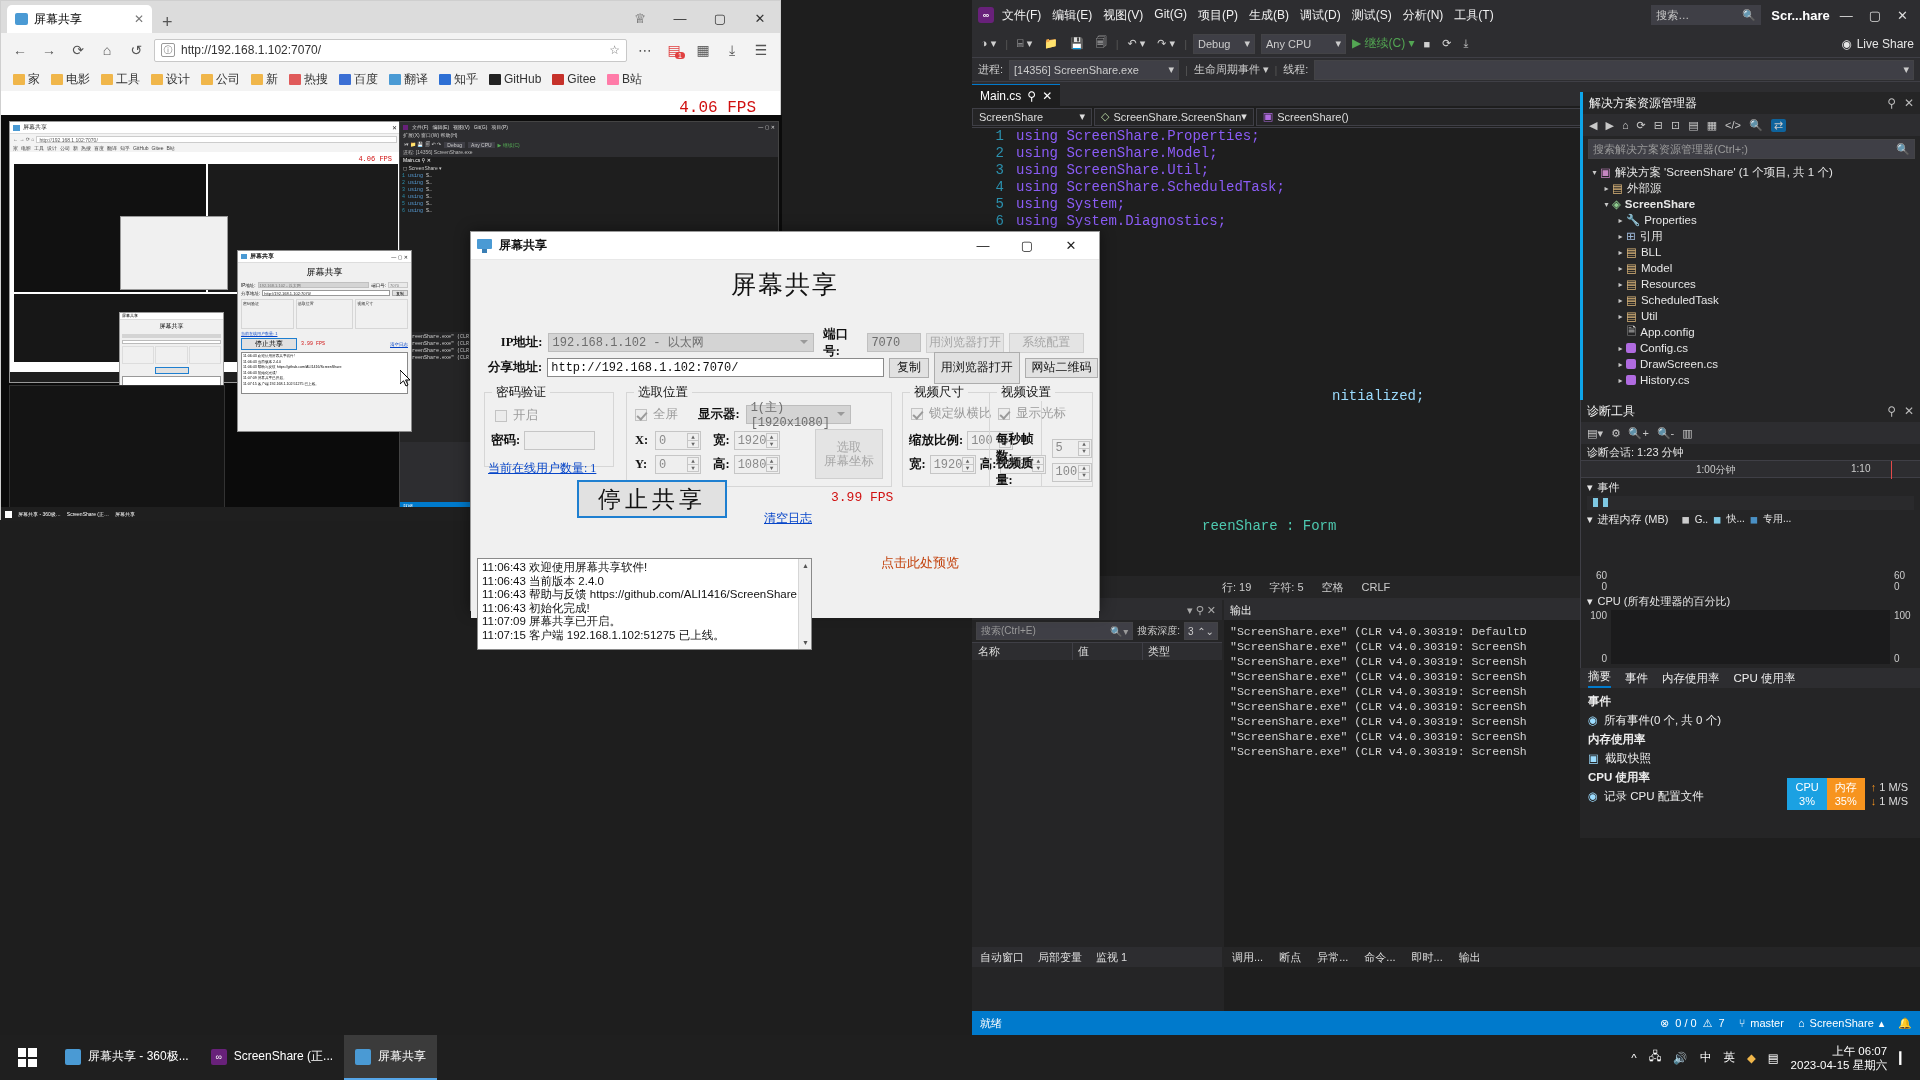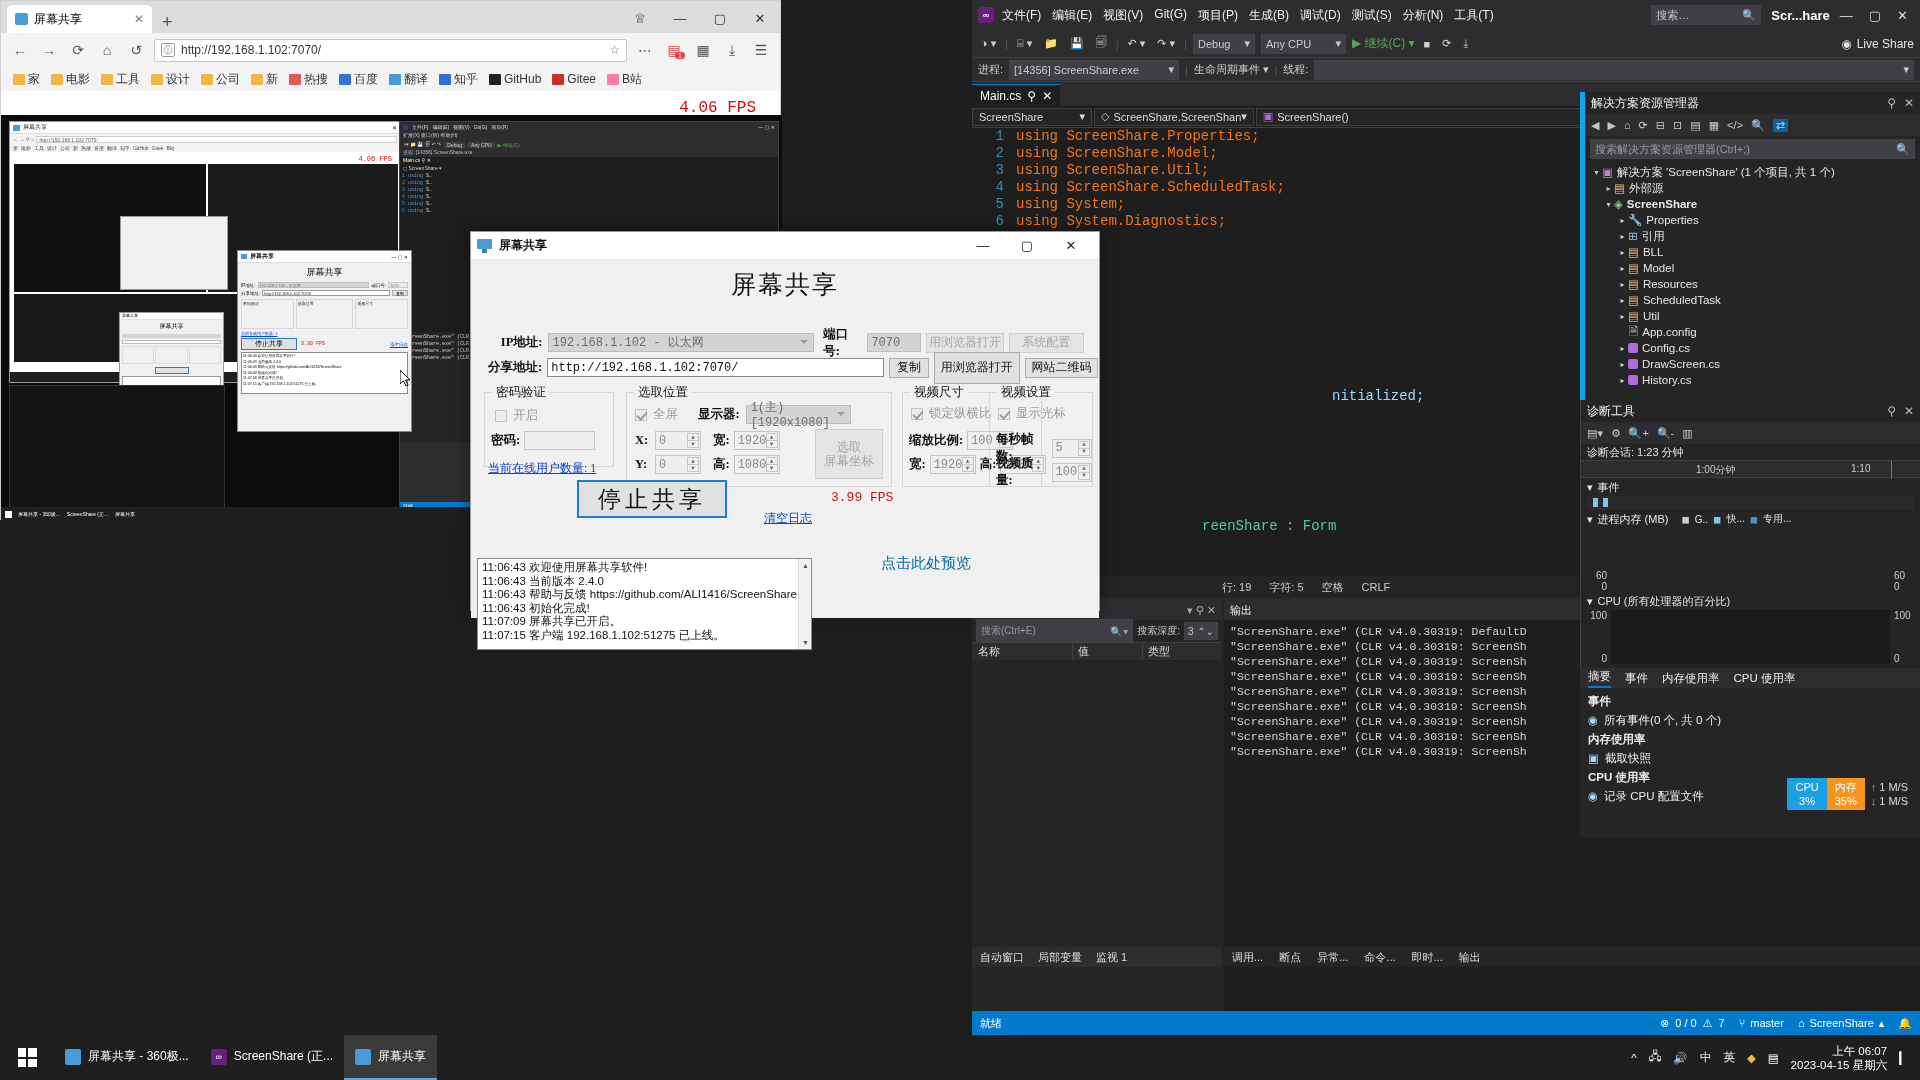--- a/index.html
+++ b/index.html
@@ -36,27 +36,27 @@
   .vs-tabbar { height:24px; background:#2d2d30; display:flex; align-items:flex-end; }
   .vs-tab { background:#1e1e1e; color:#fff; height:22px; padding:0 8px; display:flex; align-items:center;
             gap:6px; font-size:12px; border-top:1px solid #007acc; }
   .vs-navbar { height:22px; background:#1e1e1e; display:flex; align-items:center; gap:2px;
                border-bottom:1px solid #3f3f46; font-size:11px; color:#d4d4d4;}
   .vs-nav-item { background:#252526;border:1px solid #3f3f46;height:18px;display:flex;align-items:center;
                  padding:0 6px;min-width:120px;color:#ddd;}
   .vs-editor { background:#1e1e1e; height:470px; position:relative; overflow:hidden;
                font-family:"Liberation Mono","DejaVu Sans Mono",monospace; font-size:14px;}
   .code-line { display:flex; height:17px; line-height:17px; }
-  .ln { width:44px; text-align:right; color:#2b91af; padding-right:12px; } .nm { color:#f97316; }
+  .ln { width:44px; text-align:right; color:#2b91af; padding-right:12px; } .nm { color:#8b5cf6; }
   .vs-status { position:absolute; left:0; bottom:0; width:100%; height:24px; background:#007acc;
                color:#fff; font-size:11px; display:flex; align-items:center; padding:0 8px; gap:14px;}
 
   
   .se { position:absolute; right:0; top:92px; width:340px; height:368px; background:#252526;
-        color:#f1f1f1; font-size:11px; border-left:5px solid #0ea5e9;margin-left:24px;}
+        color:#f1f1f1; font-size:11px; border-left:3px solid #0ea5e9;margin-left:24px;}
   .se-hdr { height:22px; display:flex; align-items:center; padding:0 6px; font-size:12px;
             background:#252526; justify-content:space-between;}
   .se-toolbar{ height:22px; background:#2d2d30; display:flex;align-items:center;gap:8px;padding:0 6px;
                font-size:11px;color:#c8c8c8;}
   .se-search { height:20px; margin:3px 5px; background:#3f3f46; border:1px solid #434346;
                color:#9a9a9a; font-size:11px; display:flex;align-items:center;padding:0 4px;}
   .tree-row { height:16px; display:flex; align-items:center; font-size:11.5px; color:#e6e6e6; }
   .tw { color:#c8c8c8; width:11px; text-align:center; font-size:8px;}
 
   
@@ -143,21 +143,21 @@
             display:flex; align-items:center; justify-content:center; letter-spacing:4px;
             font-family:"Liberation Serif","DejaVu Serif",serif;}
   .fps { color:#d01010; font-size:13px; font-family:"Liberation Mono","DejaVu Sans Mono",monospace;}
   .logbox { background:#fff; border:1px solid #8a8a8a; overflow:hidden; position:relative;}
   .logline { font-size:11.5px; color:#111; line-height:13.5px; white-space:pre;
              font-family:"Liberation Sans","DejaVu Sans",sans-serif;}
   .scrollbar { position:absolute; right:0; top:0; width:13px; height:100%; background:#f0f0f0;
                border-left:1px solid #d6d6d6;}
   .sb-arrow{ width:13px;height:13px;display:flex;align-items:center;justify-content:center;
              font-size:7px;color:#555;background:#f0f0f0;}
-  .preview-hint { font-size:15px; color:#0369a1; font-family:"Liberation Serif","DejaVu Serif",serif;}
+  .preview-hint { font-size:13px; color:#c2410c; font-family:"Liberation Serif","DejaVu Serif",serif;}
 
   
   .tb { position:absolute; left:0; bottom:0; width:1920px; height:45px; background:#1f1f1f; display:flex; align-items:center;}
   .tb-start { width:54px;height:45px; display:flex;align-items:center;justify-content:center;}
   .win-logo{ width:19px;height:19px;display:grid;grid-template-columns:1fr 1fr;grid-template-rows:1fr 1fr;gap:2px;}
   .win-logo i{ background:#fff; display:block;}
   .tb-item { height:45px; display:flex; align-items:center; gap:7px; padding:0 11px; color:#fff;
              font-size:12px; border-bottom:2px solid transparent;}
   .tb-item.active{ background:#3b3b3b; border-bottom:2px solid #56a6e8;}
   .tb-right { margin-left:auto; display:flex; align-items:center; gap:12px; color:#fff;
@@ -318,21 +318,21 @@
         <div style="flex:1"></div>
       </div>
       <div style="position:absolute;left:0;top:0;width:250px;height:411px;background:#252526"></div>
 
       <div style="position:absolute;left:0;top:0;width:250px;height:411px;">
         <div style="height:20px;display:flex;align-items:center;padding:0 6px;font-size:11px;background:#2d2d30;color:#eee">
           <span>自动窗口</span>
           <span style="margin-left:auto;color:#aaa">▾ ⚲ ✕</span>
         </div>
         <div style="height:22px;display:flex;align-items:center;gap:4px;padding:2px 4px">
-          <div style="flex:1;height:24px;background:#3f3f46;border:1px solid #434346;color:#9a9a9a;font-size:10px;display:flex;align-items:center;padding:0 4px">
+          <div style="flex:1;height:18px;background:#3f3f46;border:1px solid #434346;color:#9a9a9a;font-size:10px;display:flex;align-items:center;padding:0 4px">
             <span>搜索(Ctrl+E)</span>
             <span style="margin-left:auto">🔍▾</span>
           </div>
           <span style="font-size:10px;color:#ccc">搜索深度:</span>
           <div style="width:34px;height:18px;background:#3f3f46;border:1px solid #434346;color:#ccc;font-size:10px;display:flex;align-items:center;padding:0 3px">
             <span>3</span>
               <span style="margin-left:auto">⌃⌄</span>
           </div>
         </div>
         <div style="display:flex;height:18px;font-size:11px;color:#ddd;background:#2d2d30;border-top:1px solid #3f3f46">

